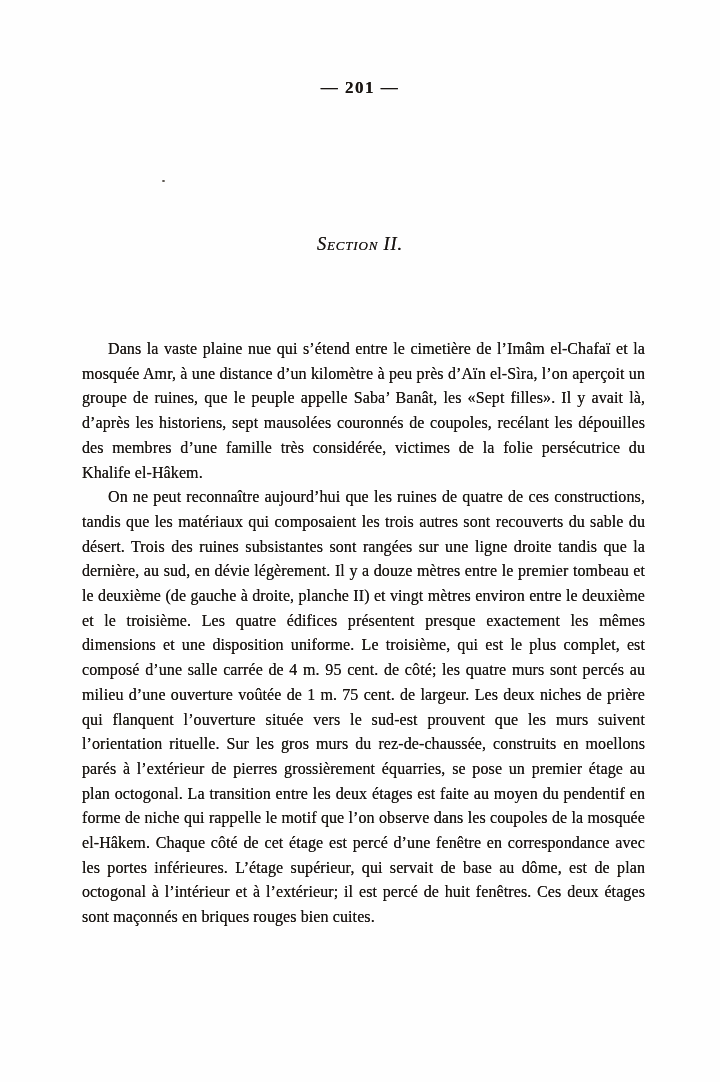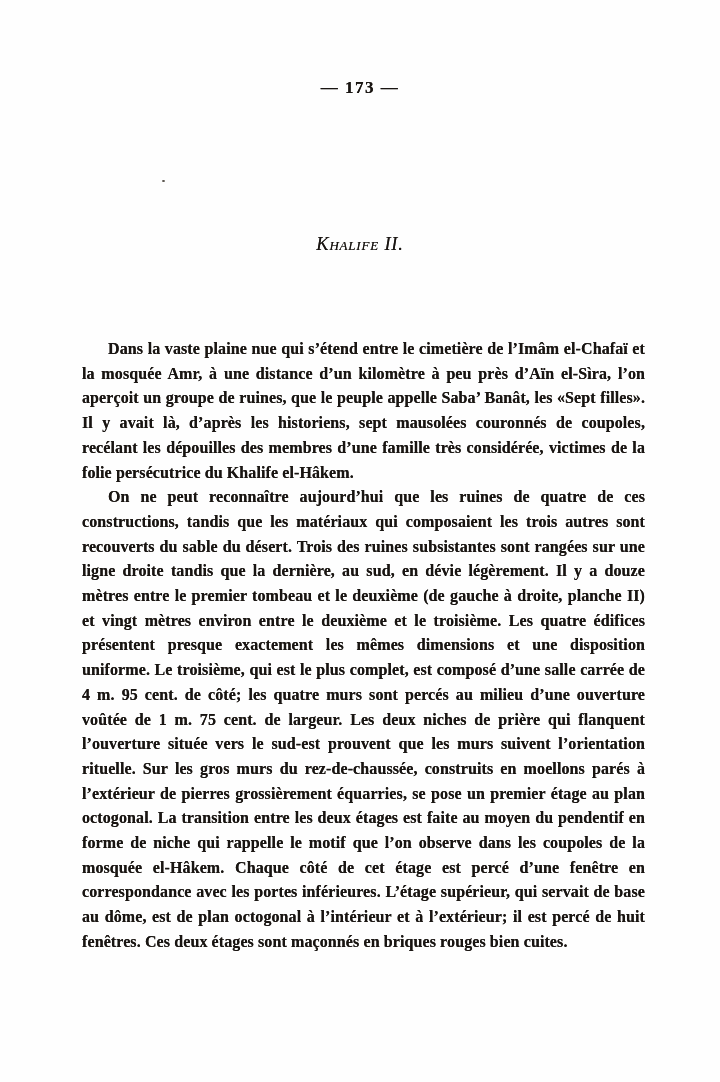--- a/index.html
+++ b/index.html
@@ -85,42 +85,41 @@
     font-size: 16px;
     line-height: 24.7px;
     text-align: justify;
     text-justify: inter-word;
     letter-spacing: 0.1px;
   }
   .body-text p {
     margin: 0;
     padding: 0;
     text-indent: 26px;
-    font-weight: bold;
   }
 
   .speck {
     position: absolute;
     top: 180px;
     left: 162px;
     width: 3px;
     height: 2px;
     background: #555049;
     border-radius: 50%;
   }
 </style>
 </head>
 <body>
 
 <div class="page" style="background: rgb(254, 254, 254); color: rgb(25, 21, 18);">
 
-  <div class="folio ink">— 173 —</div>
+  <div class="folio ink">— 201 —</div>
 
 
-  <div class="plate ink">Khalife II.</div>
+  <div class="plate ink">Section II.</div>
 
 
   <div class="body-text ink">
     <p>Dans la vaste plaine nue qui s’étend entre le cimetière de l’Imâm el-Chafaï et la mosquée Amr, à une distance d’un kilomètre à peu près d’Aïn el-Sìra, l’on aperçoit un groupe de ruines, que le peuple appelle Saba’ Banât, les «Sept filles». Il y avait là, d’après les historiens, sept mausolées couronnés de coupoles, recélant les dépouilles des membres d’une famille très considérée, victimes de la folie persécutrice du Khalife el-Hâkem.</p>
     <p>On ne peut reconnaître aujourd’hui que les ruines de quatre de ces constructions, tandis que les matériaux qui composaient les trois autres sont recouverts du sable du désert. Trois des ruines subsistantes sont rangées sur une ligne droite tandis que la dernière, au sud, en dévie légèrement. Il y a douze mètres entre le premier tombeau et le deuxième (de gauche à droite, planche II) et vingt mètres environ entre le deuxième et le troisième. Les quatre édifices présentent presque exactement les mêmes dimensions et une disposition uniforme. Le troisième, qui est le plus complet, est composé d’une salle carrée de 4 m. 95 cent. de côté; les quatre murs sont percés au milieu d’une ouverture voûtée de 1 m. 75 cent. de largeur. Les deux niches de prière qui flanquent l’ouverture située vers le sud-est prouvent que les murs suivent l’orientation rituelle. Sur les gros murs du rez-de-chaussée, construits en moellons parés à l’extérieur de pierres grossièrement équarries, se pose un premier étage au plan octogonal. La transition entre les deux étages est faite au moyen du pendentif en forme de niche qui rappelle le motif que l’on observe dans les coupoles de la mosquée el-Hâkem. Chaque côté de cet étage est percé d’une fenêtre en correspondance avec les portes inférieures. L’étage supérieur, qui servait de base au dôme, est de plan octogonal à l’intérieur et à l’extérieur; il est percé de huit fenêtres. Ces deux étages sont maçonnés en briques rouges bien cuites.</p>
   </div>
 
   <div class="speck"></div>
 
 </div>

